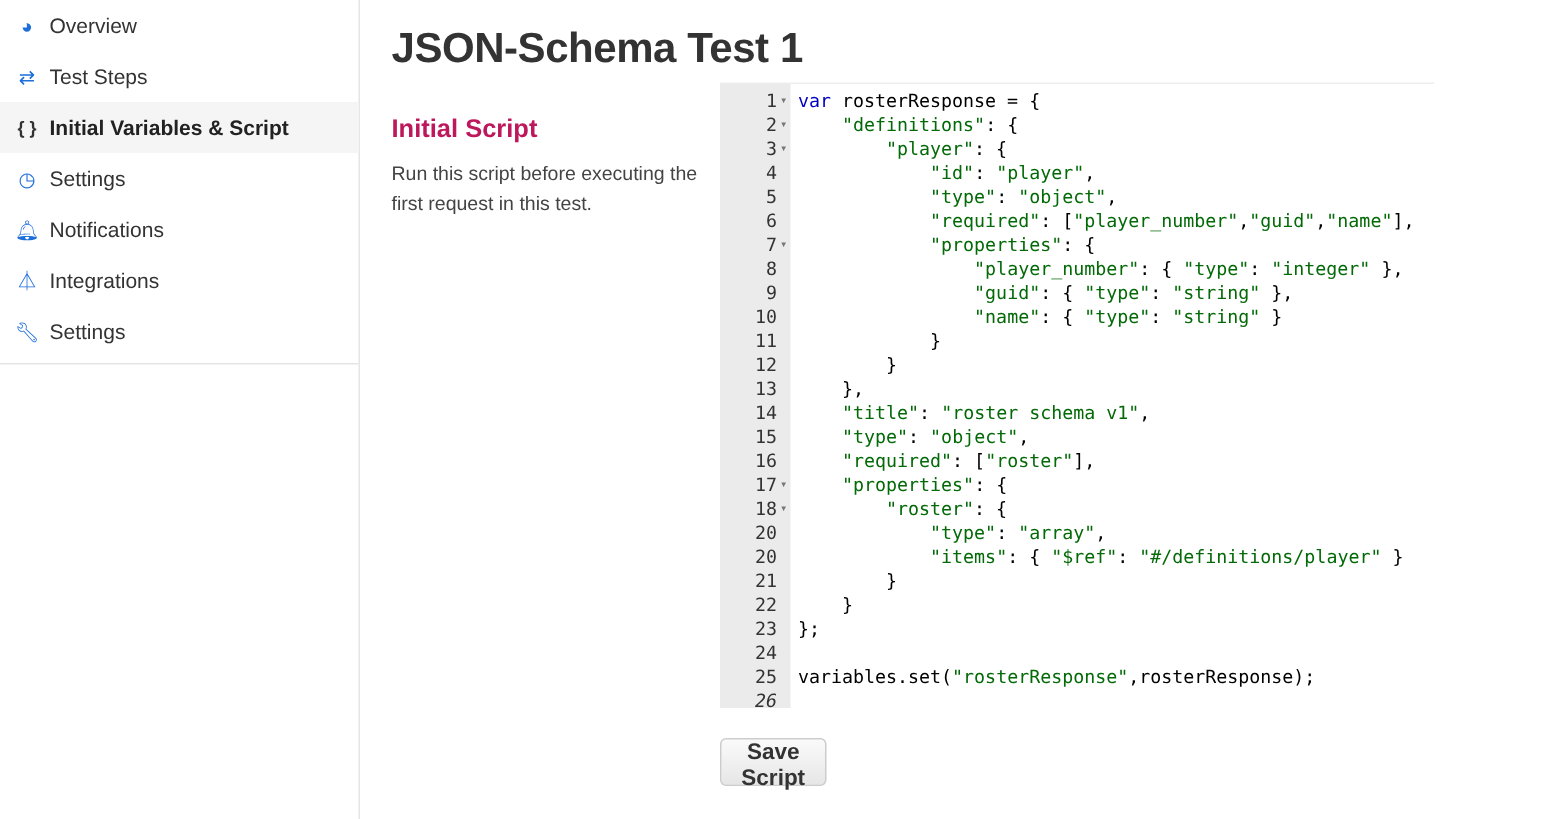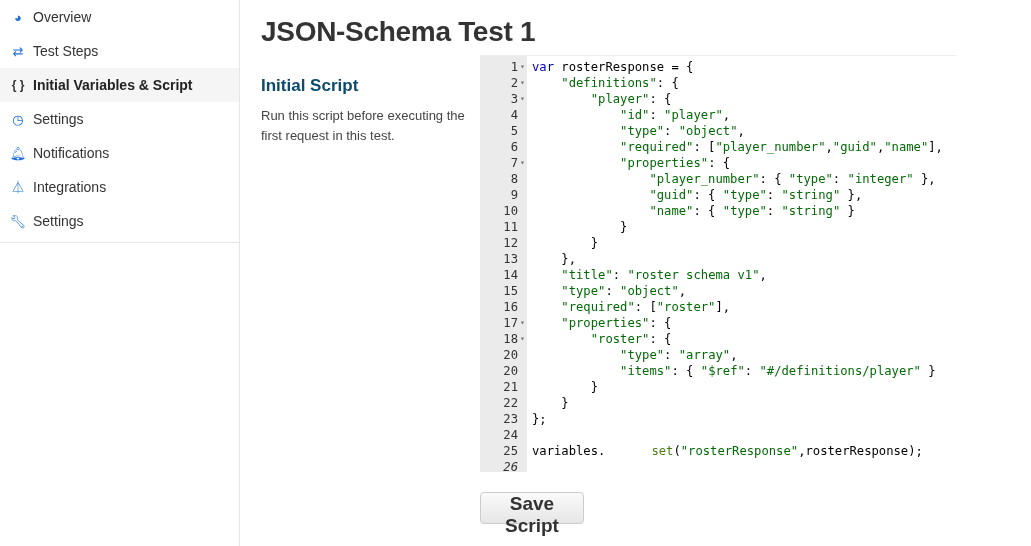--- a/index.html
+++ b/index.html
@@ -6,32 +6,32 @@
   html, body { width: 1031px; height: 546px; overflow: hidden; background: #fff; }
   body { font-family: "Liberation Sans", sans-serif; color: #333; position: relative; }
   .sidebar { position: absolute; left: 0; top: 0; width: 240px; height: 546px; border-right: 1px solid #e5e5e5; }
   .sidebar ul { list-style: none; border-bottom: 1px solid #e5e5e5; padding-bottom: 4px; }
   .nav-item { height: 34px; display: flex; align-items: center; padding-left: 10px; font-size: 14px; color: #333; cursor: pointer; }
   .nav-item.active { background: #f5f5f5; font-weight: bold; color: #222; }
   .nav-icon { width: 16px; height: 16px; margin-right: 7px; display: inline-flex; align-items: center; justify-content: center; color: #1e6fd9; font-size: 13px; }
   .nav-item.active .nav-icon { color: #333; font-weight: bold; font-size: 12px; }
   .main { position: absolute; left: 261px; top: 0; right: 0; }
   .page-title { position: absolute; top: 16px; left: 0; font-size: 28px; font-weight: bold; color: #333; letter-spacing: -0.3px; white-space: nowrap; }
-  .section-title { position: absolute; left: 0; top: 76px; font-size: 17px; font-weight: bold; color: #0c4a6e; }
+  .section-title { position: absolute; left: 0; top: 76px; font-size: 17px; font-weight: bold; color: #be185d; }
   .section-desc { position: absolute; left: 0; top: 106px; width: 215px; font-size: 13px; line-height: 20px; color: #444; }
   .editor { position: absolute; left: 219px; top: 55px; width: 476px; height: 417px; border-top: 1px solid #eee; overflow: hidden; background: #fff; font-family: "DejaVu Sans Mono", monospace; font-size: 12.2px; }
   .gutter { position: absolute; left: 0; top: 0; width: 47px; height: 100%; background: #ebebeb; }
   .line { position: absolute; left: 0; height: 16px; line-height: 16px; white-space: pre; width: 100%; }
   .ln { position: absolute; left: 0; width: 38px; text-align: right; color: #333; }
   .fold { position: absolute; left: 40px; font-size: 8px; color: #777; }
   .code { position: absolute; left: 52px; color: #000; }
   .kw { color: #0000c0; }
   .str { color: #036a07; }
-  .fn { color: #4d7c0f; margin-left: 46px; }
-  .save-btn { position: absolute; left: 219px; top: 492px; width: 104px; height: 32px; border: 1px solid #ccc; border-radius: 4px; background: linear-gradient(#fafafa, #e6e6e6); font-family: "Liberation Sans", sans-serif; font-size: 19px; font-weight: bold; color: #333; cursor: pointer; }
+  .fn { color: #000000; }
+  .save-btn { position: absolute; left: 219px; top: 492px; width: 71px; height: 32px; border: 1px solid #ccc; border-radius: 4px; background: linear-gradient(#fafafa, #e6e6e6); font-family: "Liberation Sans", sans-serif; font-size: 15px; font-weight: bold; color: #333; cursor: pointer; }
 </style>
 </head>
 <body>
 
 <div class="sidebar">
   <ul id="nav">
       <li class="nav-item">
         <span class="nav-icon">◕</span>
         <span>Overview</span>
       </li>

